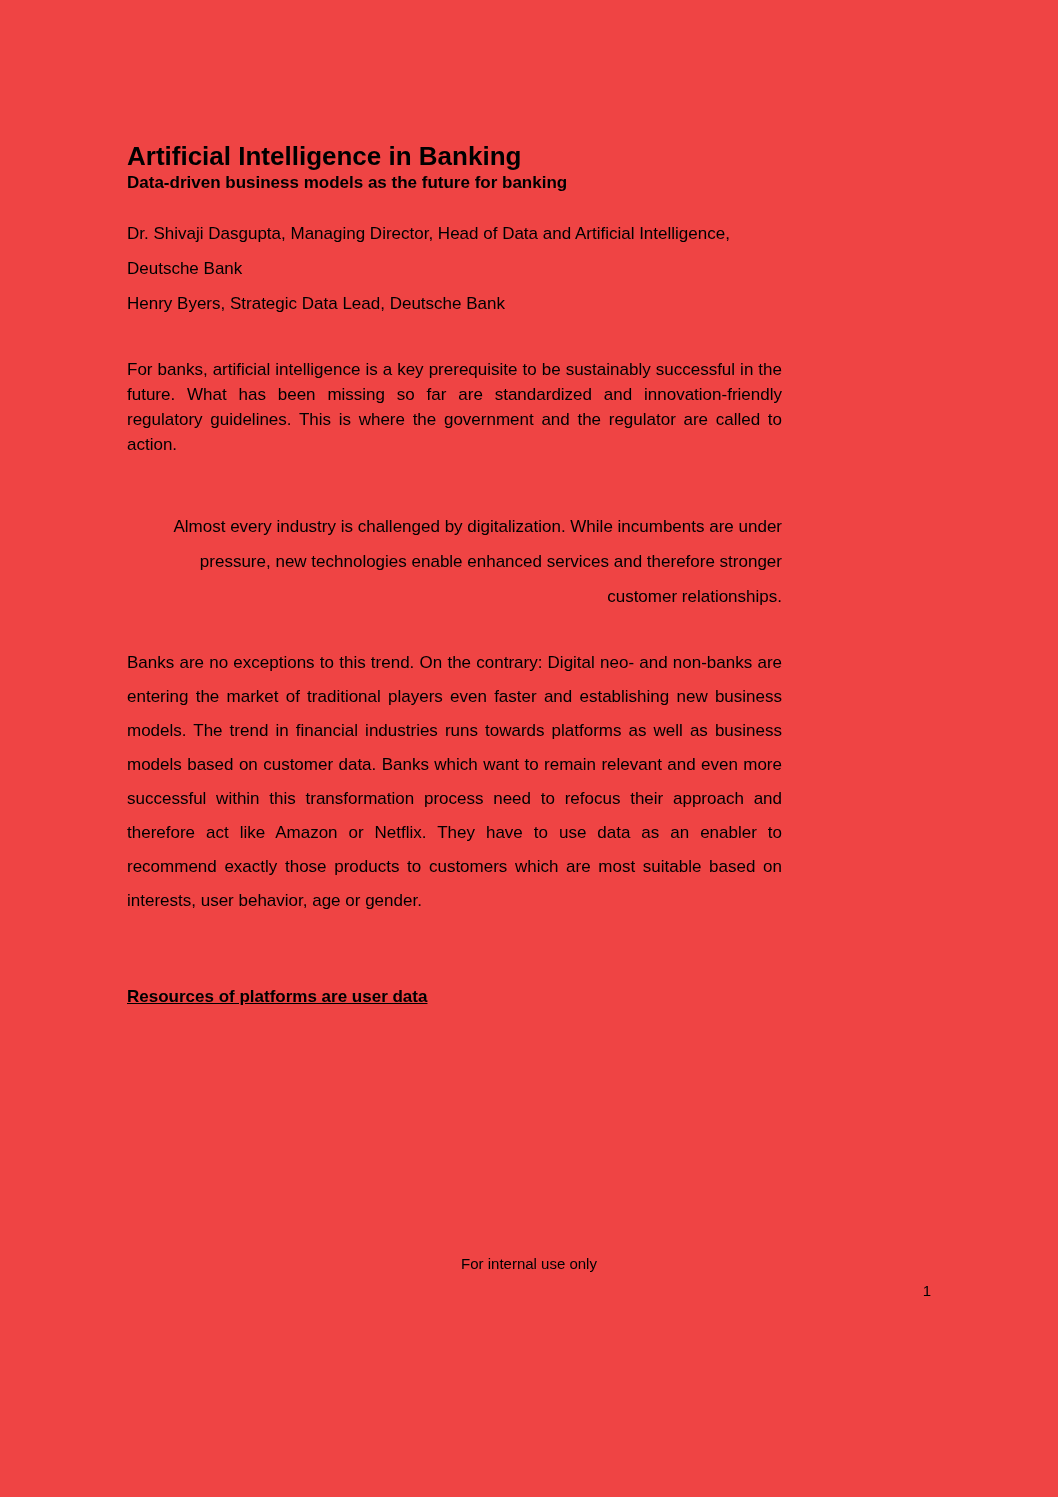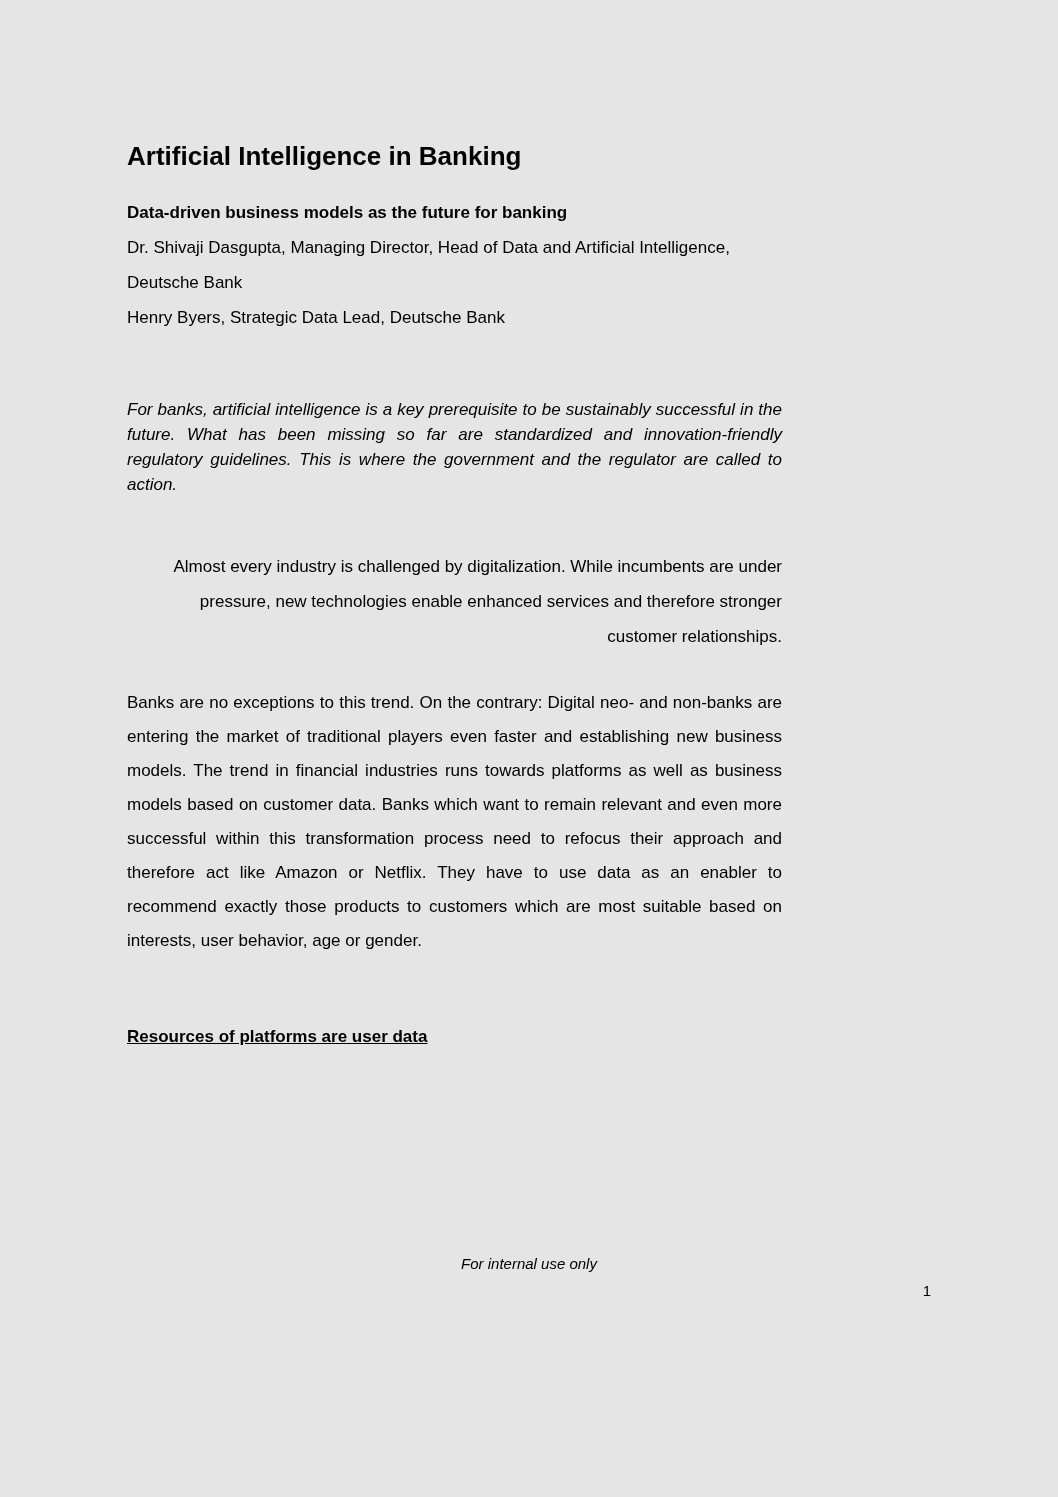--- a/index.html
+++ b/index.html
@@ -4,71 +4,69 @@
 <style>
   html, body {
     margin: 0;
     padding: 0;
     background: #ffffff;
   }
   .page {
     position: relative;
     width: 1058px;
     height: 1497px;
-    background: #e5e5e5;
+    background: #ef4444;
     font-family: "Liberation Sans", sans-serif;
     color: #000000;
     overflow: hidden;
   }
   .content {
     padding-top: 142px;
     margin-left: 127px;
     width: 655px;
   }
   .doc-title {
     font-size: 26px;
     font-weight: bold;
     line-height: 1.15;
     margin: 0;
   }
   .doc-subtitle {
     font-size: 17px;
     font-weight: bold;
     line-height: 22px;
-    margin-top: 30px;
   }
   .byline {
     font-size: 17px;
     line-height: 35px;
   }
-  .byline-1 { margin-top: 6px; }
+  .byline-1 { margin-top: 22px; }
   .byline-2 { }
   .para {
     font-size: 17px;
     text-align: justify;
   }
-  .para-1 { margin-top: 62px; line-height: 25px; font-style: italic; }
+  .para-1 { margin-top: 36px; line-height: 25px; }
   .para-2 { margin-top: 52px; line-height: 35px; text-align: right; }
   .para-3 { margin-top: 32px; line-height: 34px; }
   .section-heading {
     font-size: 17px;
     font-weight: bold;
     line-height: 22px;
     margin-top: 68px;
     text-decoration: underline;
   }
   .para-4 { margin-top: 24px; line-height: 33px; }
   .footer-note {
     position: absolute;
     top: 1255px;
     left: 0;
     width: 100%;
     text-align: center;
     font-size: 15px;
-    font-style: italic;
   }
   .page-number {
     position: absolute;
     top: 1282px;
     right: 127px;
     font-size: 15px;
   }
 </style>
 </head>
 <body>

